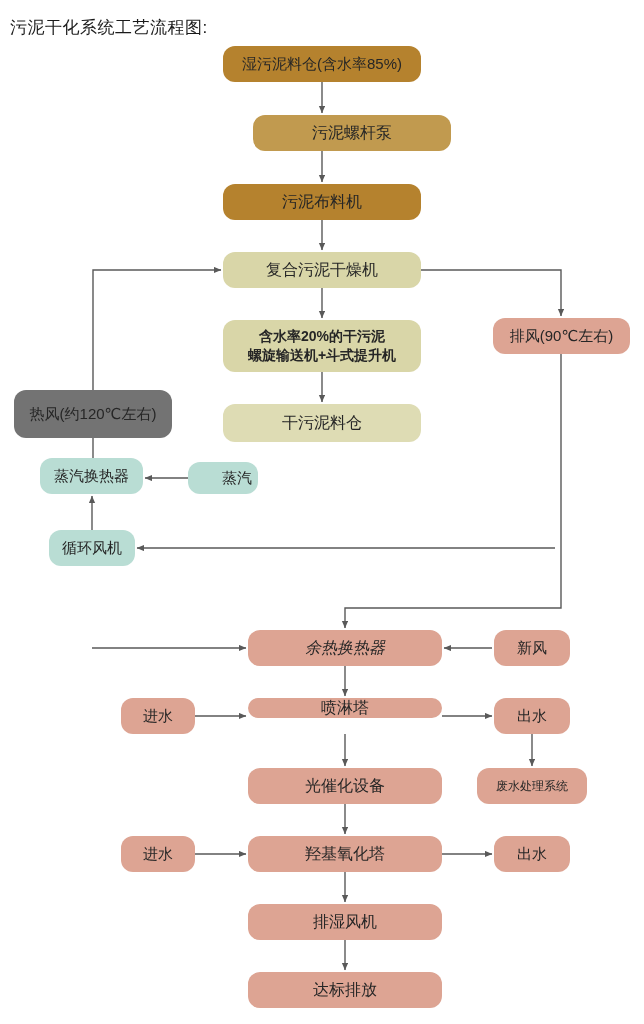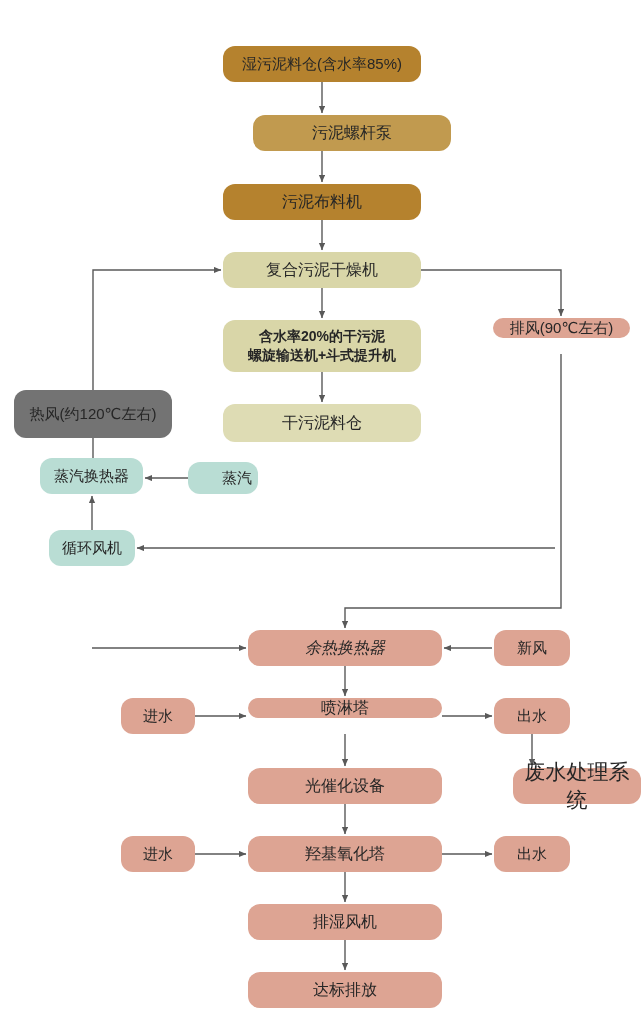--- a/index.html
+++ b/index.html
@@ -54,20 +54,21 @@
     stroke: #595959;
     stroke-width: 1.4;
     fill: none;
   }
 </style>
 </head>
 <body>
 
 <div id="canvas">
 
+  <div id="title">污泥干化系统工艺流程图:</div>
 
   <svg id="links" viewBox="0 0 644 1024">
     <defs>
       <marker id="arrow" markerWidth="9" markerHeight="9" refX="7.2" refY="3.2" orient="auto" markerUnits="userSpaceOnUse">
         <path d="M0,0 L7.5,3.2 L0,6.4 z" fill="#595959"></path>
       </marker>
     </defs>
     <g class="lineg" id="connector-group">
         <path d="M322,82 L322,113" marker-end="url(#arrow)"></path>
         <path d="M322,151 L322,182" marker-end="url(#arrow)"></path>
@@ -97,31 +98,31 @@
   </svg>
 
   <div id="nodes-layer">
       <div class="node" style="left: 223px; top: 46px; width: 198px; height: 36px; background: rgb(181, 130, 46); font-size: 15px;">湿污泥料仓(含水率85%)</div>
       <div class="node" style="left: 223px; top: 115px; width: 198px; height: 36px; background: rgb(193, 154, 79); font-size: 16px; margin-left: 30px;">污泥螺杆泵</div>
       <div class="node" style="left: 223px; top: 184px; width: 198px; height: 36px; background: rgb(181, 130, 46); font-size: 16px;">污泥布料机</div>
       <div class="node" style="left: 223px; top: 252px; width: 198px; height: 36px; background: rgb(217, 214, 168); font-size: 16px;">复合污泥干燥机</div>
       <div class="node" style="left: 223px; top: 320px; width: 198px; height: 52px; background: rgb(217, 214, 168); font-size: 14px; font-weight: bold;">含水率20%的干污泥
 螺旋输送机+斗式提升机</div>
       <div class="node" style="left: 223px; top: 404px; width: 198px; height: 38px; background: rgb(222, 220, 180); font-size: 16px;">干污泥料仓</div>
-      <div class="node" style="left: 493px; top: 318px; width: 137px; height: 20px; background: rgb(221, 164, 147); font-size: 15px;">排风(90℃左右)</div>
+      <div class="node" style="left: 493px; top: 318px; width: 137px; height: 36px; background: rgb(221, 164, 147); font-size: 15px;">排风(90℃左右)</div>
       <div class="node" style="left: 14px; top: 390px; width: 158px; height: 48px; background: #737373; font-size: 15px;">热风(约120℃左右)</div>
       <div class="node" style="left: 40px; top: 458px; width: 103px; height: 36px; background: rgb(185, 221, 212); font-size: 15px;">蒸汽换热器</div>
       <div class="node" style="left: 188px; top: 462px; width: 70px; height: 32px; background: rgb(185, 221, 212); font-size: 15px; padding-left: 32px;">蒸汽</div>
       <div class="node" style="left: 49px; top: 530px; width: 86px; height: 36px; background: rgb(185, 221, 212); font-size: 15px;">循环风机</div>
       <div class="node" style="left: 248px; top: 630px; width: 194px; height: 36px; background: rgb(221, 164, 147); font-size: 16px; font-style: italic;">余热换热器</div>
       <div class="node" style="left: 494px; top: 630px; width: 76px; height: 36px; background: rgb(221, 164, 147); font-size: 15px;">新风</div>
       <div class="node" style="left: 121px; top: 698px; width: 74px; height: 36px; background: rgb(221, 164, 147); font-size: 15px;">进水</div>
       <div class="node" style="left: 248px; top: 698px; width: 194px; height: 20px; background: rgb(221, 164, 147); font-size: 16px; text-align: center;">喷淋塔</div>
       <div class="node" style="left: 494px; top: 698px; width: 76px; height: 36px; background: rgb(221, 164, 147); font-size: 15px;">出水</div>
       <div class="node" style="left: 248px; top: 768px; width: 194px; height: 36px; background: rgb(221, 164, 147); font-size: 16px;">光催化设备</div>
-      <div class="node" style="left: 477px; top: 768px; width: 128px; height: 36px; background: rgb(221, 164, 147); font-size: 21px; margin-left: 36px;">废水处理系统</div>
+      <div class="node" style="left: 477px; top: 768px; width: 110px; height: 36px; background: rgb(221, 164, 147); font-size: 12px;">废水处理系统</div>
       <div class="node" style="left: 248px; top: 836px; width: 194px; height: 36px; background: rgb(221, 164, 147); font-size: 16px;">羟基氧化塔</div>
       <div class="node" style="left: 121px; top: 836px; width: 74px; height: 36px; background: rgb(221, 164, 147); font-size: 15px;">进水</div>
       <div class="node" style="left: 494px; top: 836px; width: 76px; height: 36px; background: rgb(221, 164, 147); font-size: 15px;">出水</div>
       <div class="node" style="left: 248px; top: 904px; width: 194px; height: 36px; background: rgb(221, 164, 147); font-size: 16px;">排湿风机</div>
       <div class="node" style="left: 248px; top: 972px; width: 194px; height: 36px; background: rgb(221, 164, 147); font-size: 16px;">达标排放</div>
     </div>
 </div>
 
 </body></html>

